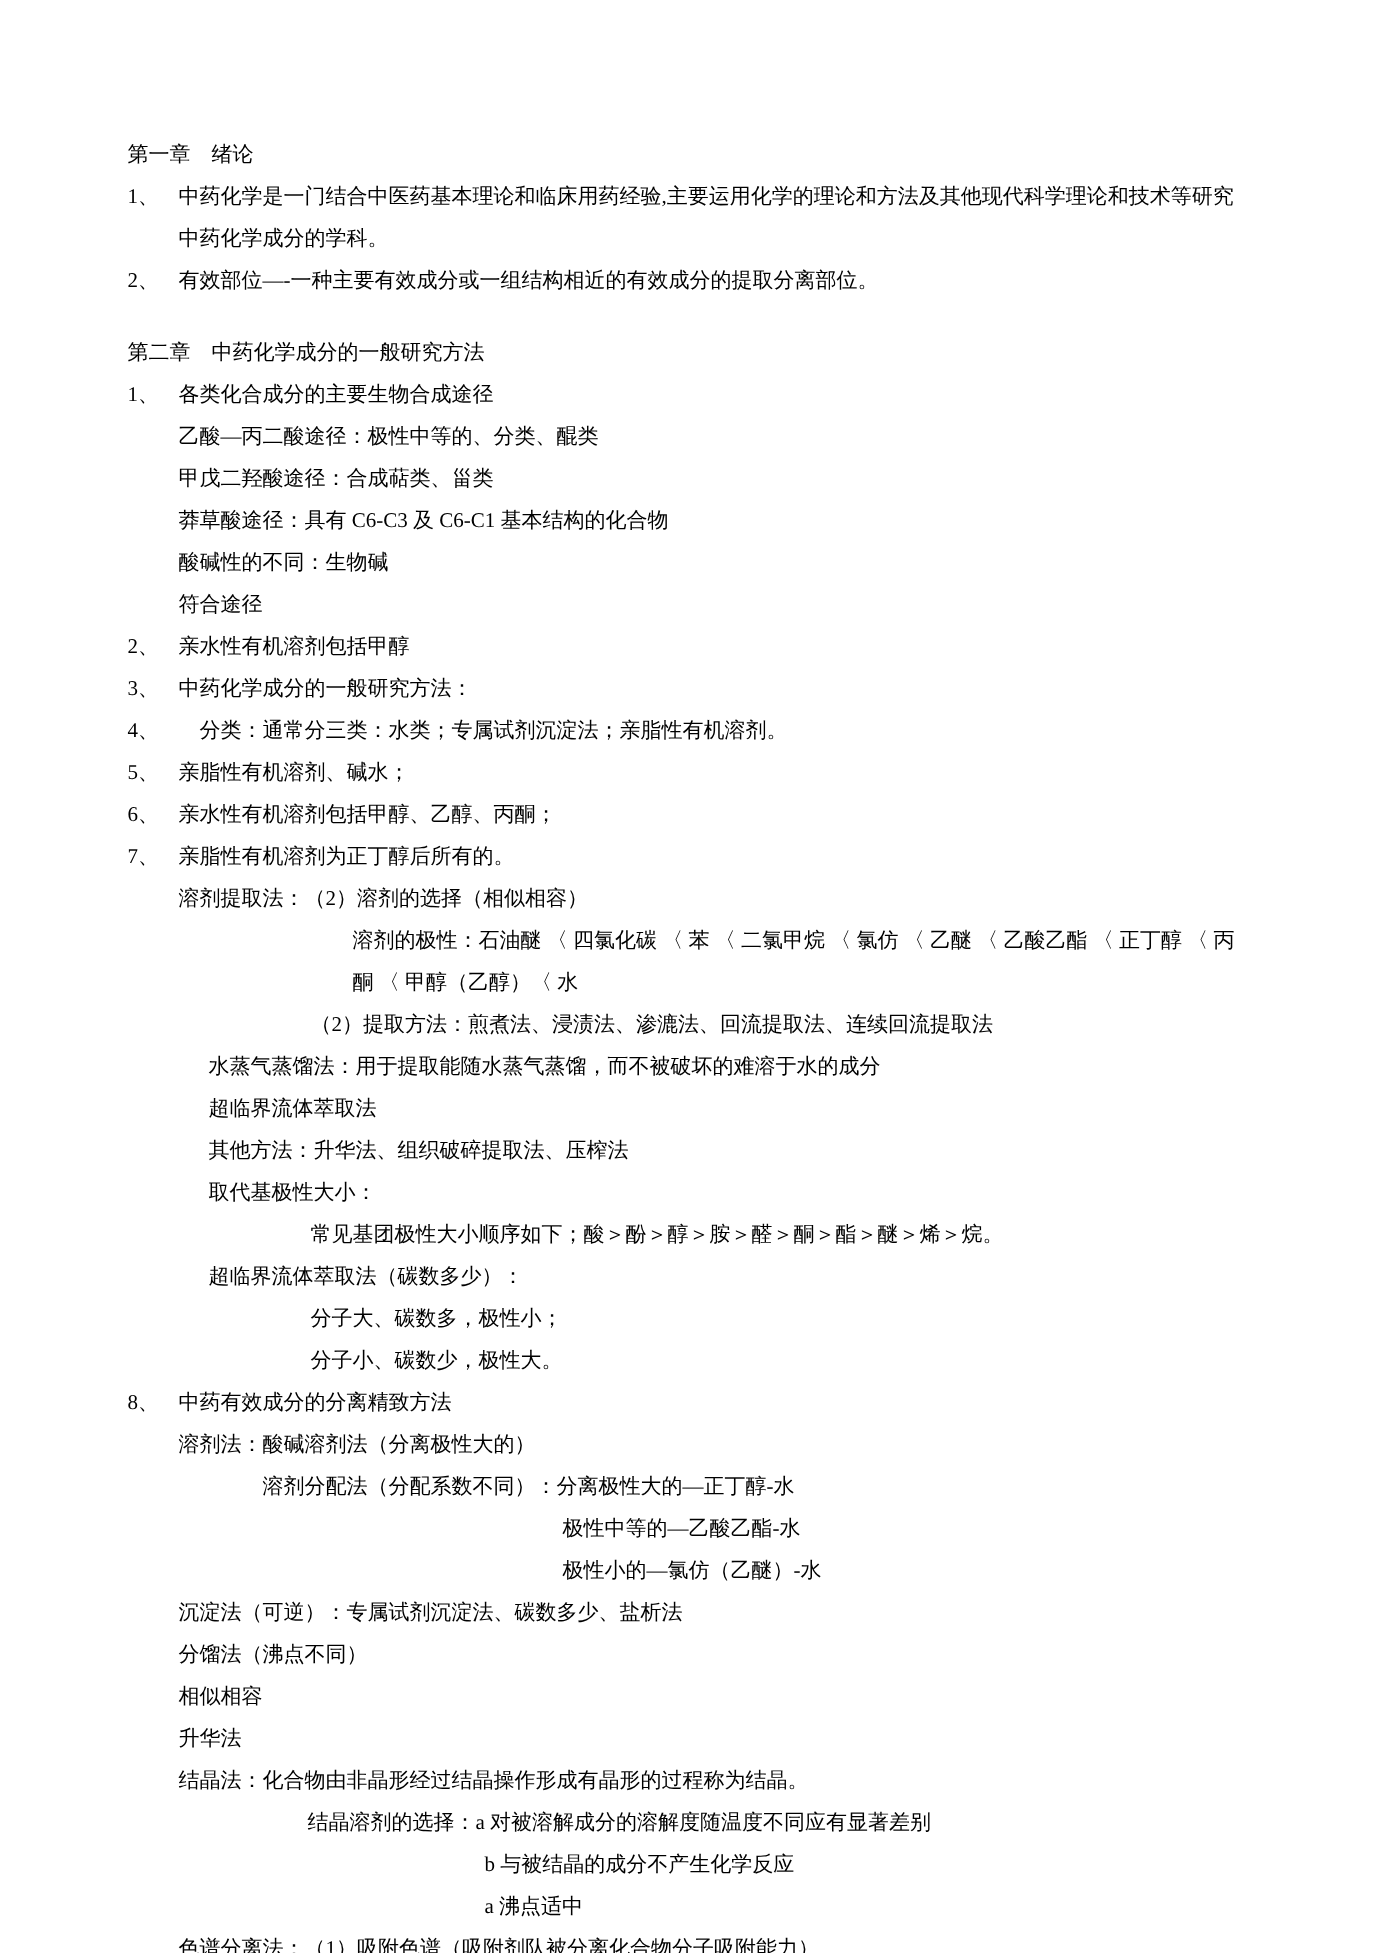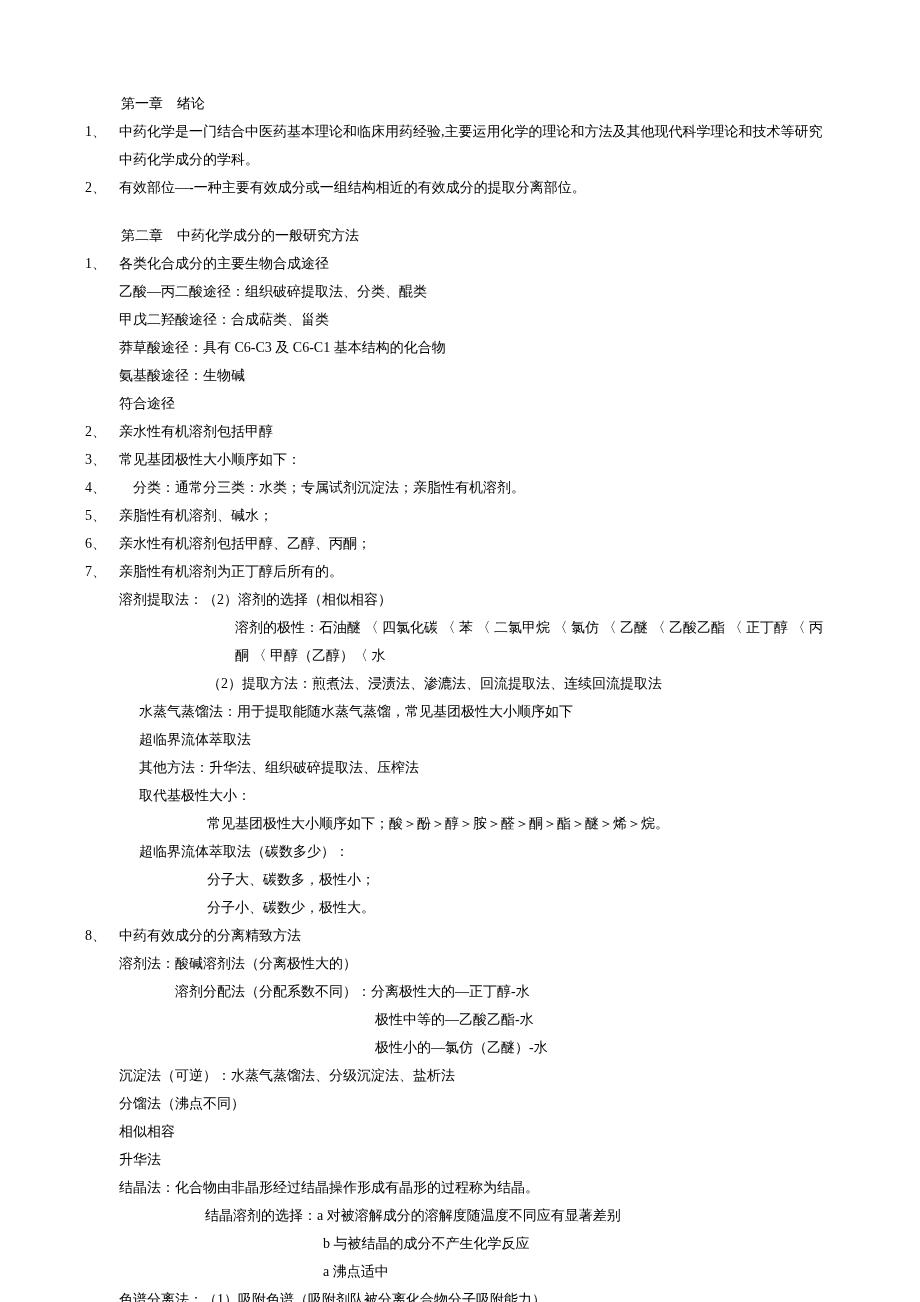--- a/index.html
+++ b/index.html
@@ -8,21 +8,20 @@
     line-height: 2;
     color: #000;
     background: #fff;
     width: 920px;
     margin: 0;
     padding: 90px 85px 20px 85px;
     box-sizing: border-box;
   }
   .chapter-title {
     font-weight: normal;
-    margin-left: 36px;
   }
   .numbered-item {
     display: flex;
   }
   .num {
     flex-shrink: 0;
     width: 34px;
   }
   .content {
     flex: 1;
@@ -49,71 +48,71 @@
 </div>
 
 <div class="spacer"></div>
 
 <div class="chapter-title">第二章　中药化学成分的一般研究方法</div>
 
 <div class="numbered-item">
   <span class="num">1、</span>
   <span class="content">各类化合成分的主要生物合成途径</span>
 </div>
-<div class="sub-indent">乙酸—丙二酸途径：组织破碎提取法、分类、醌类</div>
+<div class="sub-indent">乙酸—丙二酸途径：极性中等的、分类、醌类</div>
 <div class="sub-indent">甲戊二羟酸途径：合成萜类、甾类</div>
 <div class="sub-indent">莽草酸途径：具有 C6-C3 及 C6-C1 基本结构的化合物</div>
-<div class="sub-indent">氨基酸途径：生物碱</div>
+<div class="sub-indent">酸碱性的不同：生物碱</div>
 <div class="sub-indent">符合途径</div>
 
 <div class="numbered-item">
   <span class="num">2、</span>
   <span class="content">亲水性有机溶剂包括甲醇</span>
 </div>
 <div class="numbered-item">
   <span class="num">3、</span>
-  <span class="content">常见基团极性大小顺序如下：</span>
+  <span class="content">中药化学成分的一般研究方法：</span>
 </div>
 <div class="numbered-item">
   <span class="num">4、</span>
   <span class="content">　分类：通常分三类：水类；专属试剂沉淀法；亲脂性有机溶剂。</span>
 </div>
 <div class="numbered-item">
   <span class="num">5、</span>
   <span class="content">亲脂性有机溶剂、碱水；</span>
 </div>
 <div class="numbered-item">
   <span class="num">6、</span>
   <span class="content">亲水性有机溶剂包括甲醇、乙醇、丙酮；</span>
 </div>
 <div class="numbered-item">
   <span class="num">7、</span>
   <span class="content">亲脂性有机溶剂为正丁醇后所有的。</span>
 </div>
 <div class="sub-indent">溶剂提取法：（2）溶剂的选择（相似相容）</div>
 <div style="padding-left:150px">溶剂的极性：石油醚 〈 四氯化碳 〈 苯 〈 二氯甲烷 〈 氯仿 〈 乙醚 〈 乙酸乙酯 〈 正丁醇 〈 丙酮 〈 甲醇（乙醇）〈 水</div>
 <div style="padding-left:122px">（2）提取方法：煎煮法、浸渍法、渗漉法、回流提取法、连续回流提取法</div>
-<div style="padding-left:54px">水蒸气蒸馏法：用于提取能随水蒸气蒸馏，常见基团极性大小顺序如下</div>
+<div style="padding-left:54px">水蒸气蒸馏法：用于提取能随水蒸气蒸馏，而不被破坏的难溶于水的成分</div>
 <div style="padding-left:54px">超临界流体萃取法</div>
 <div style="padding-left:54px">其他方法：升华法、组织破碎提取法、压榨法</div>
 <div style="padding-left:54px">取代基极性大小：</div>
 <div style="padding-left:122px">常见基团极性大小顺序如下；酸＞酚＞醇＞胺＞醛＞酮＞酯＞醚＞烯＞烷。</div>
 <div style="padding-left:54px">超临界流体萃取法（碳数多少）：</div>
 <div style="padding-left:122px">分子大、碳数多，极性小；</div>
 <div style="padding-left:122px">分子小、碳数少，极性大。</div>
 
 <div class="numbered-item">
   <span class="num">8、</span>
   <span class="content">中药有效成分的分离精致方法</span>
 </div>
 <div class="sub-indent">溶剂法：酸碱溶剂法（分离极性大的）</div>
 <div style="padding-left:90px">溶剂分配法（分配系数不同）：分离极性大的—正丁醇-水</div>
 <div style="padding-left:290px">极性中等的—乙酸乙酯-水</div>
 <div style="padding-left:290px">极性小的—氯仿（乙醚）-水</div>
-<div class="sub-indent">沉淀法（可逆）：水蒸气蒸馏法、分级沉淀法、盐析法</div>
+<div class="sub-indent">沉淀法（可逆）：专属试剂沉淀法、碳数多少、盐析法</div>
 <div class="sub-indent">分馏法（沸点不同）</div>
 <div class="sub-indent">相似相容</div>
 <div class="sub-indent">升华法</div>
 <div class="sub-indent">结晶法：化合物由非晶形经过结晶操作形成有晶形的过程称为结晶。</div>
 <div style="padding-left:120px">结晶溶剂的选择：a 对被溶解成分的溶解度随温度不同应有显著差别</div>
 <div style="padding-left:238px">b 与被结晶的成分不产生化学反应</div>
 <div style="padding-left:238px">a 沸点适中</div>
 <div class="sub-indent">色谱分离法：（1）吸附色谱（吸附剂队被分离化合物分子吸附能力）</div>
 
 </body></html>

